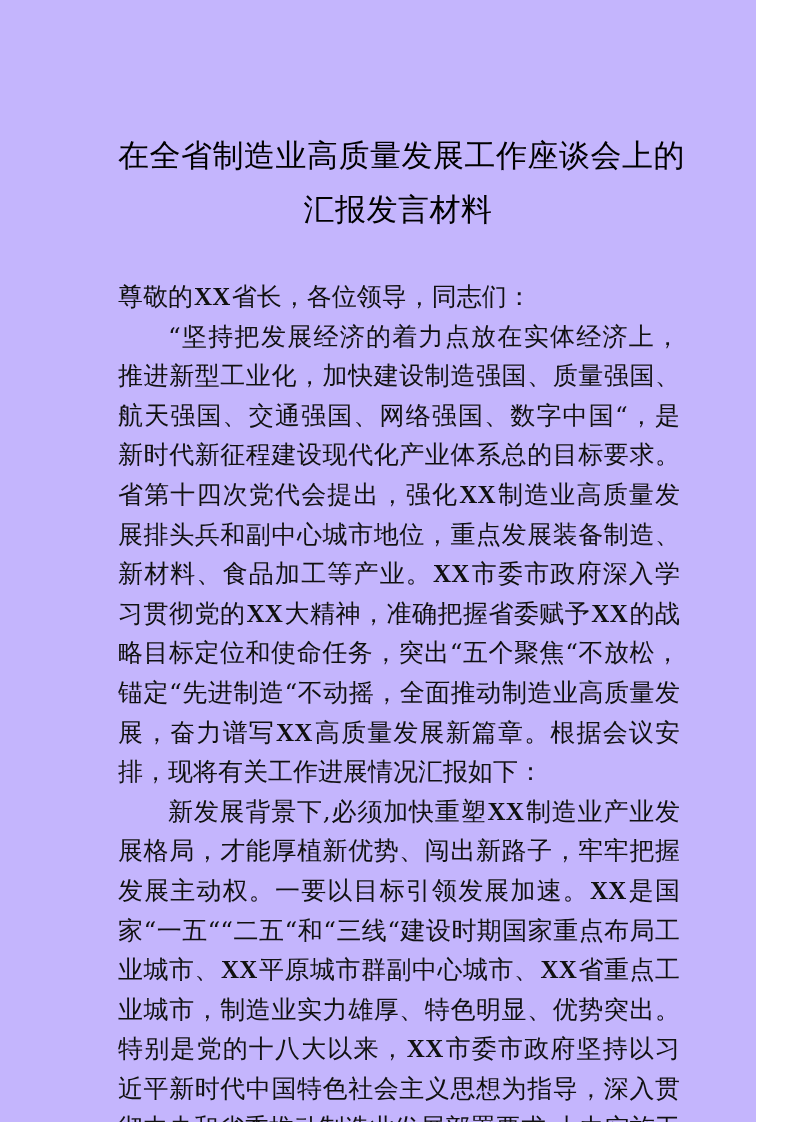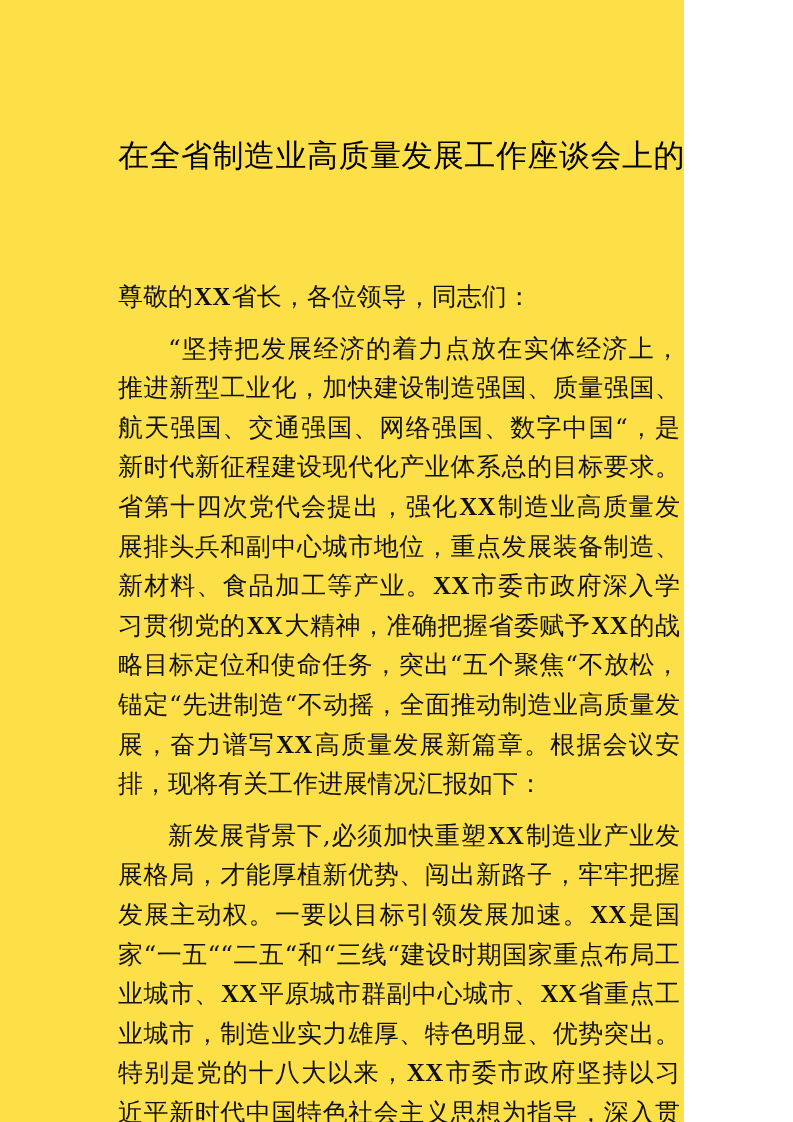--- a/index.html
+++ b/index.html
@@ -3,23 +3,23 @@
 <meta charset="utf-8">
 <style>
   html, body {
     margin: 0;
     padding: 0;
     background: #ffffff;
   }
 
   .page {
     position: relative;
-    width: 684px;
+    width: 756px;
     height: 1122px;
-    background: #fde047;
+    background: #c4b5fd;
     overflow: hidden;
     box-sizing: border-box;
   }
 
   .doc-title {
     position: absolute;
     left: 118px;
     top: 128px;
     width: 560px;
     text-align: center;
@@ -52,21 +52,20 @@
   .para {
     margin: 0;
     text-align: justify;
     text-justify: inter-character;
     word-break: break-all;
     overflow-wrap: break-word;
   }
 
   .para.indent {
     text-indent: 2em;
-    margin-top: 12px;
   }
 
   .para.salutation {
     text-indent: 0;
   }
 
   
   .lat {
     font-family: "Liberation Serif", "DejaVu Serif", serif;
     font-weight: 700;
@@ -74,20 +73,21 @@
     padding: 0 1px;
   }
 </style>
 </head>
 <body>
 
 <div class="page">
 
   <div class="doc-title">
     <span class="title-line">在全省制造业高质量发展工作座谈会上的</span>
+    <span class="title-line">汇报发言材料</span>
   </div>
 
   <div class="doc-body">
     <p class="para salutation">尊敬的<span class="lat">XX</span>省长，各位领导，同志们：</p>
     <p class="para indent">“坚持把发展经济的着力点放在实体经济上，推进新型工业化，加快建设制造强国、质量强国、航天强国、交通强国、网络强国、数字中国“，是新时代新征程建设现代化产业体系总的目标要求。省第十四次党代会提出，强化<span class="lat">XX</span>制造业高质量发展排头兵和副中心城市地位，重点发展装备制造、新材料、食品加工等产业。<span class="lat">XX</span>市委市政府深入学习贯彻党的<span class="lat">XX</span>大精神，准确把握省委赋予<span class="lat">XX</span>的战略目标定位和使命任务，突出“五个聚焦“不放松，锚定“先进制造“不动摇，全面推动制造业高质量发展，奋力谱写<span class="lat">XX</span>高质量发展新篇章。根据会议安排，现将有关工作进展情况汇报如下：</p>
     <p class="para indent">新发展背景下,必须加快重塑<span class="lat">XX</span>制造业产业发展格局，才能厚植新优势、闯出新路子，牢牢把握发展主动权。一要以目标引领发展加速。<span class="lat">XX</span>是国家“一五““二五“和“三线“建设时期国家重点布局工业城市、<span class="lat">XX</span>平原城市群副中心城市、<span class="lat">XX</span>省重点工业城市，制造业实力雄厚、特色明显、优势突出。特别是党的十八大以来，<span class="lat">XX</span>市委市政府坚持以习近平新时代中国特色社会主义思想为指导，深入贯彻中央和省委推动制造业发展部署要求,大力实施工业强市“<span class="lat">XXXX</span>“行动计划和“<span class="lat">XXXX</span>“工程，推动制造业发展保持稳中向</p>
   </div>
 
 </div>
 

